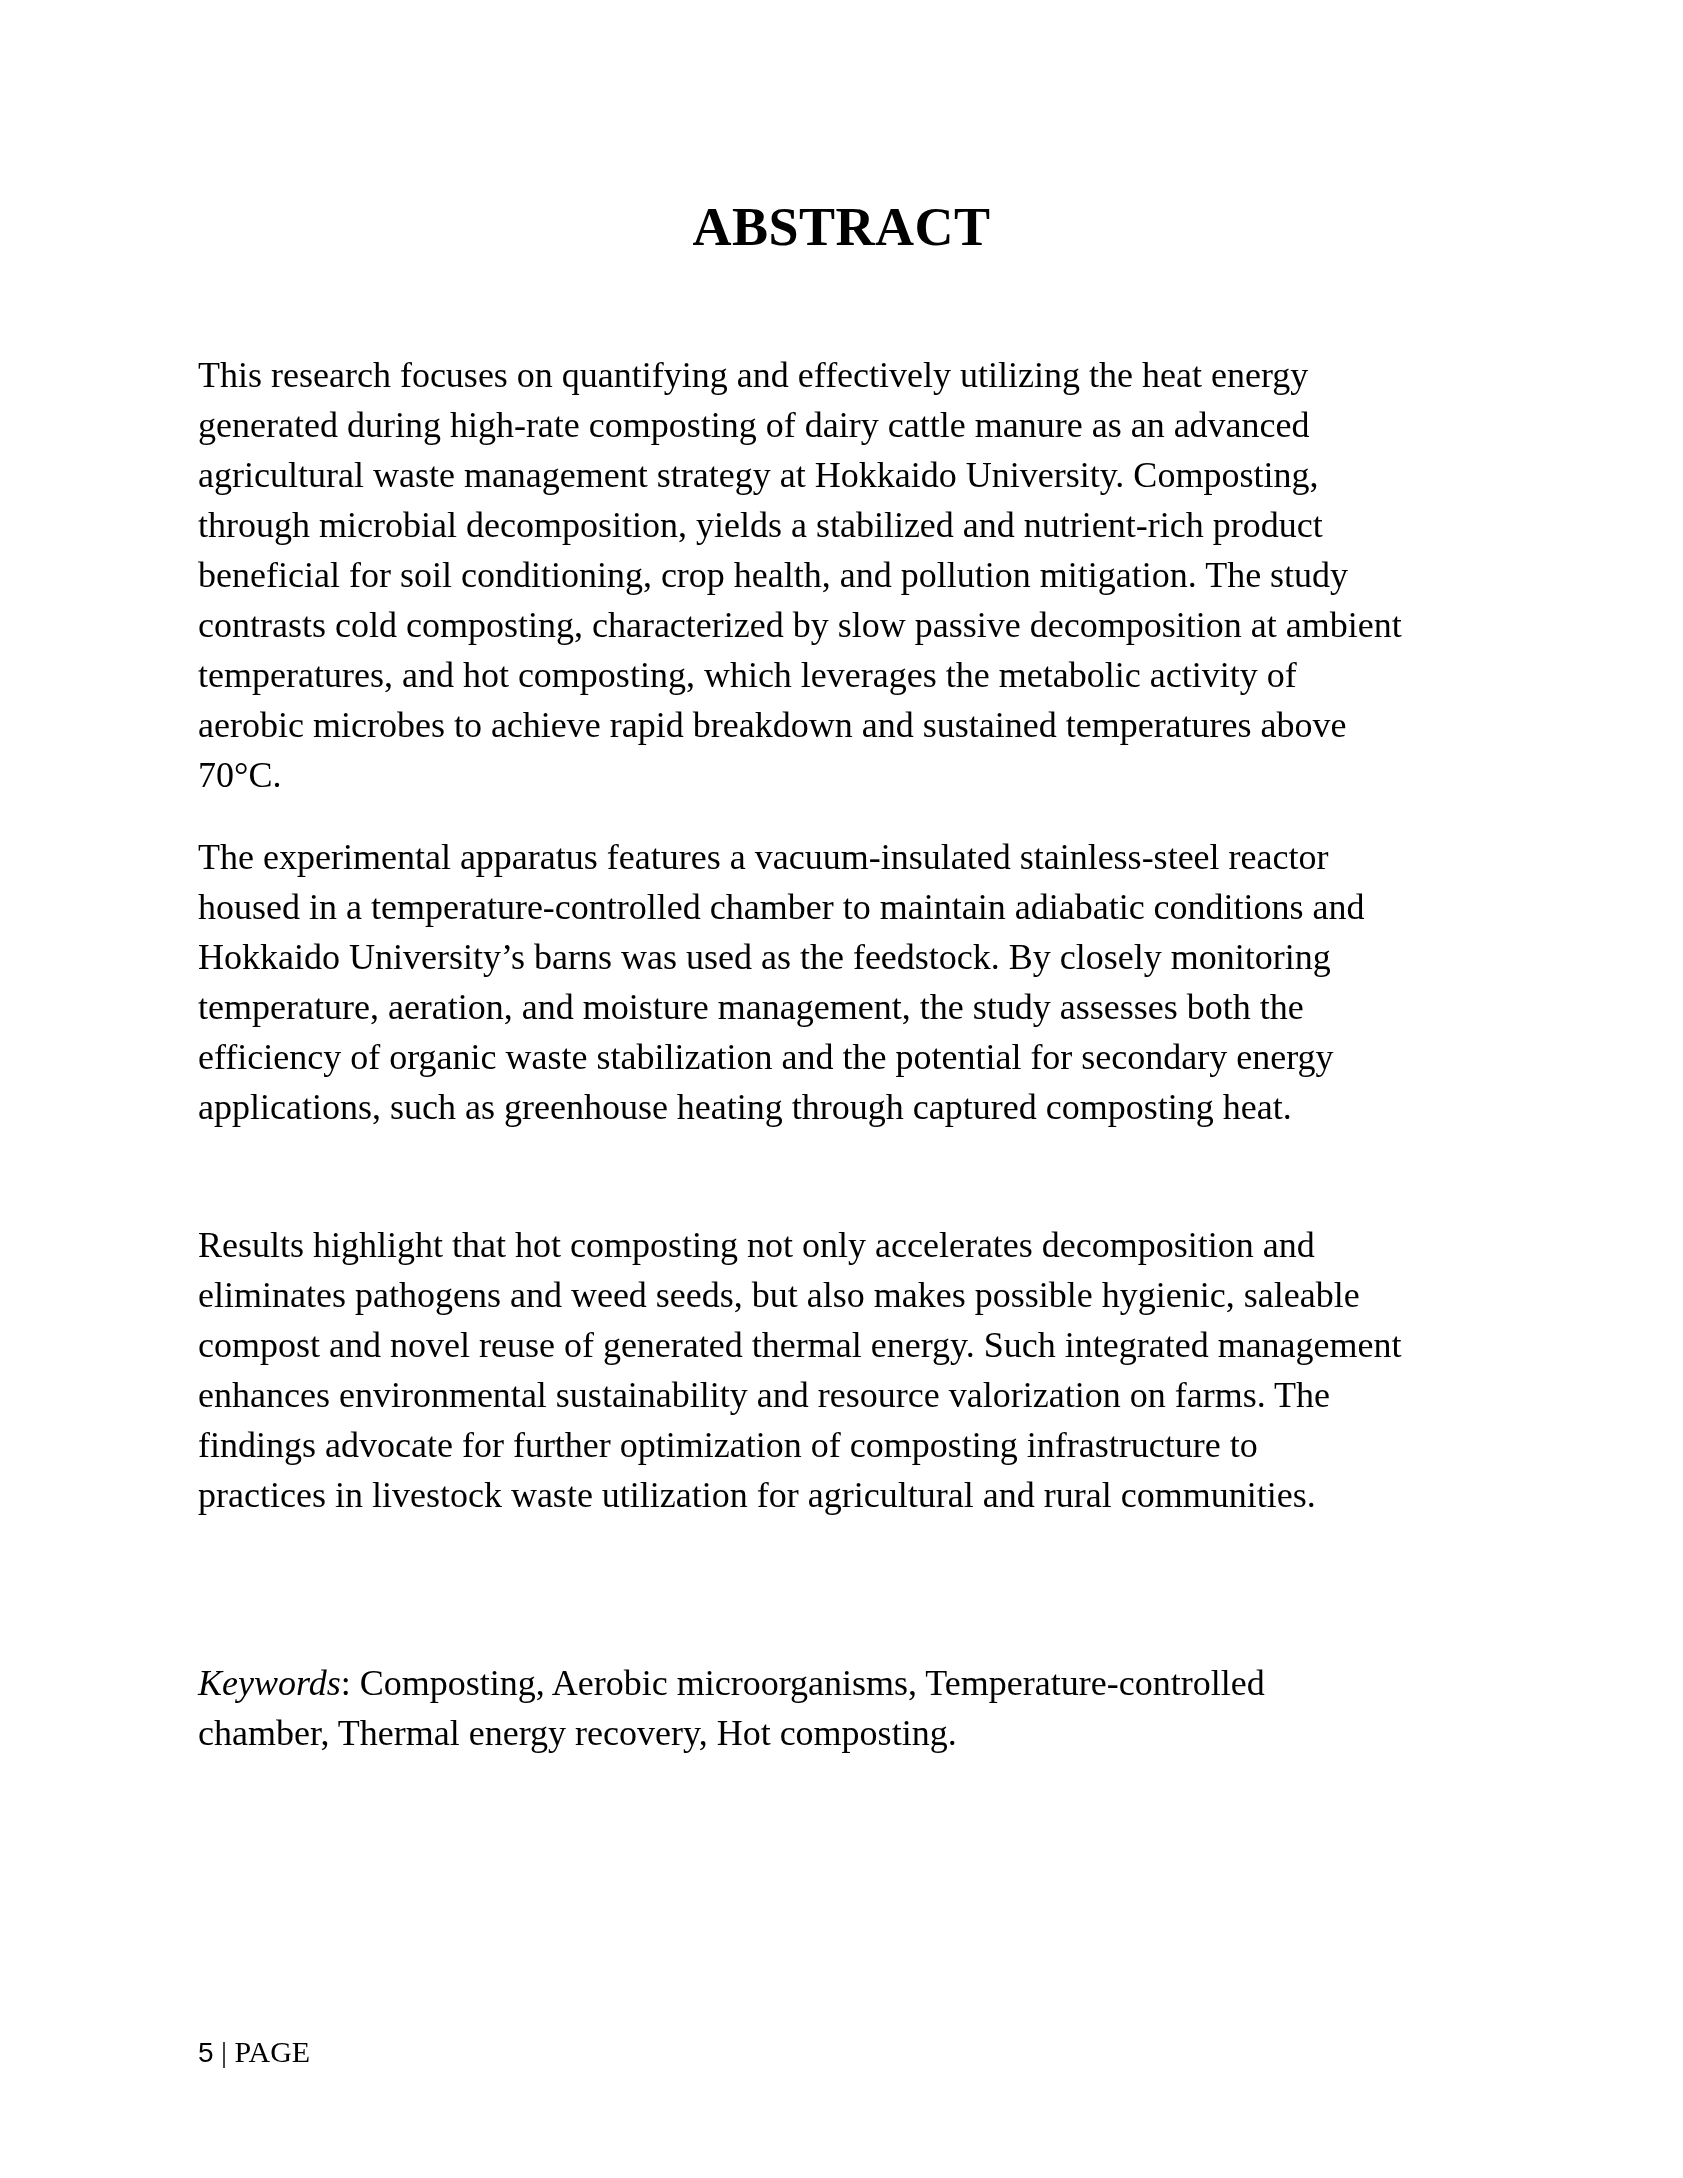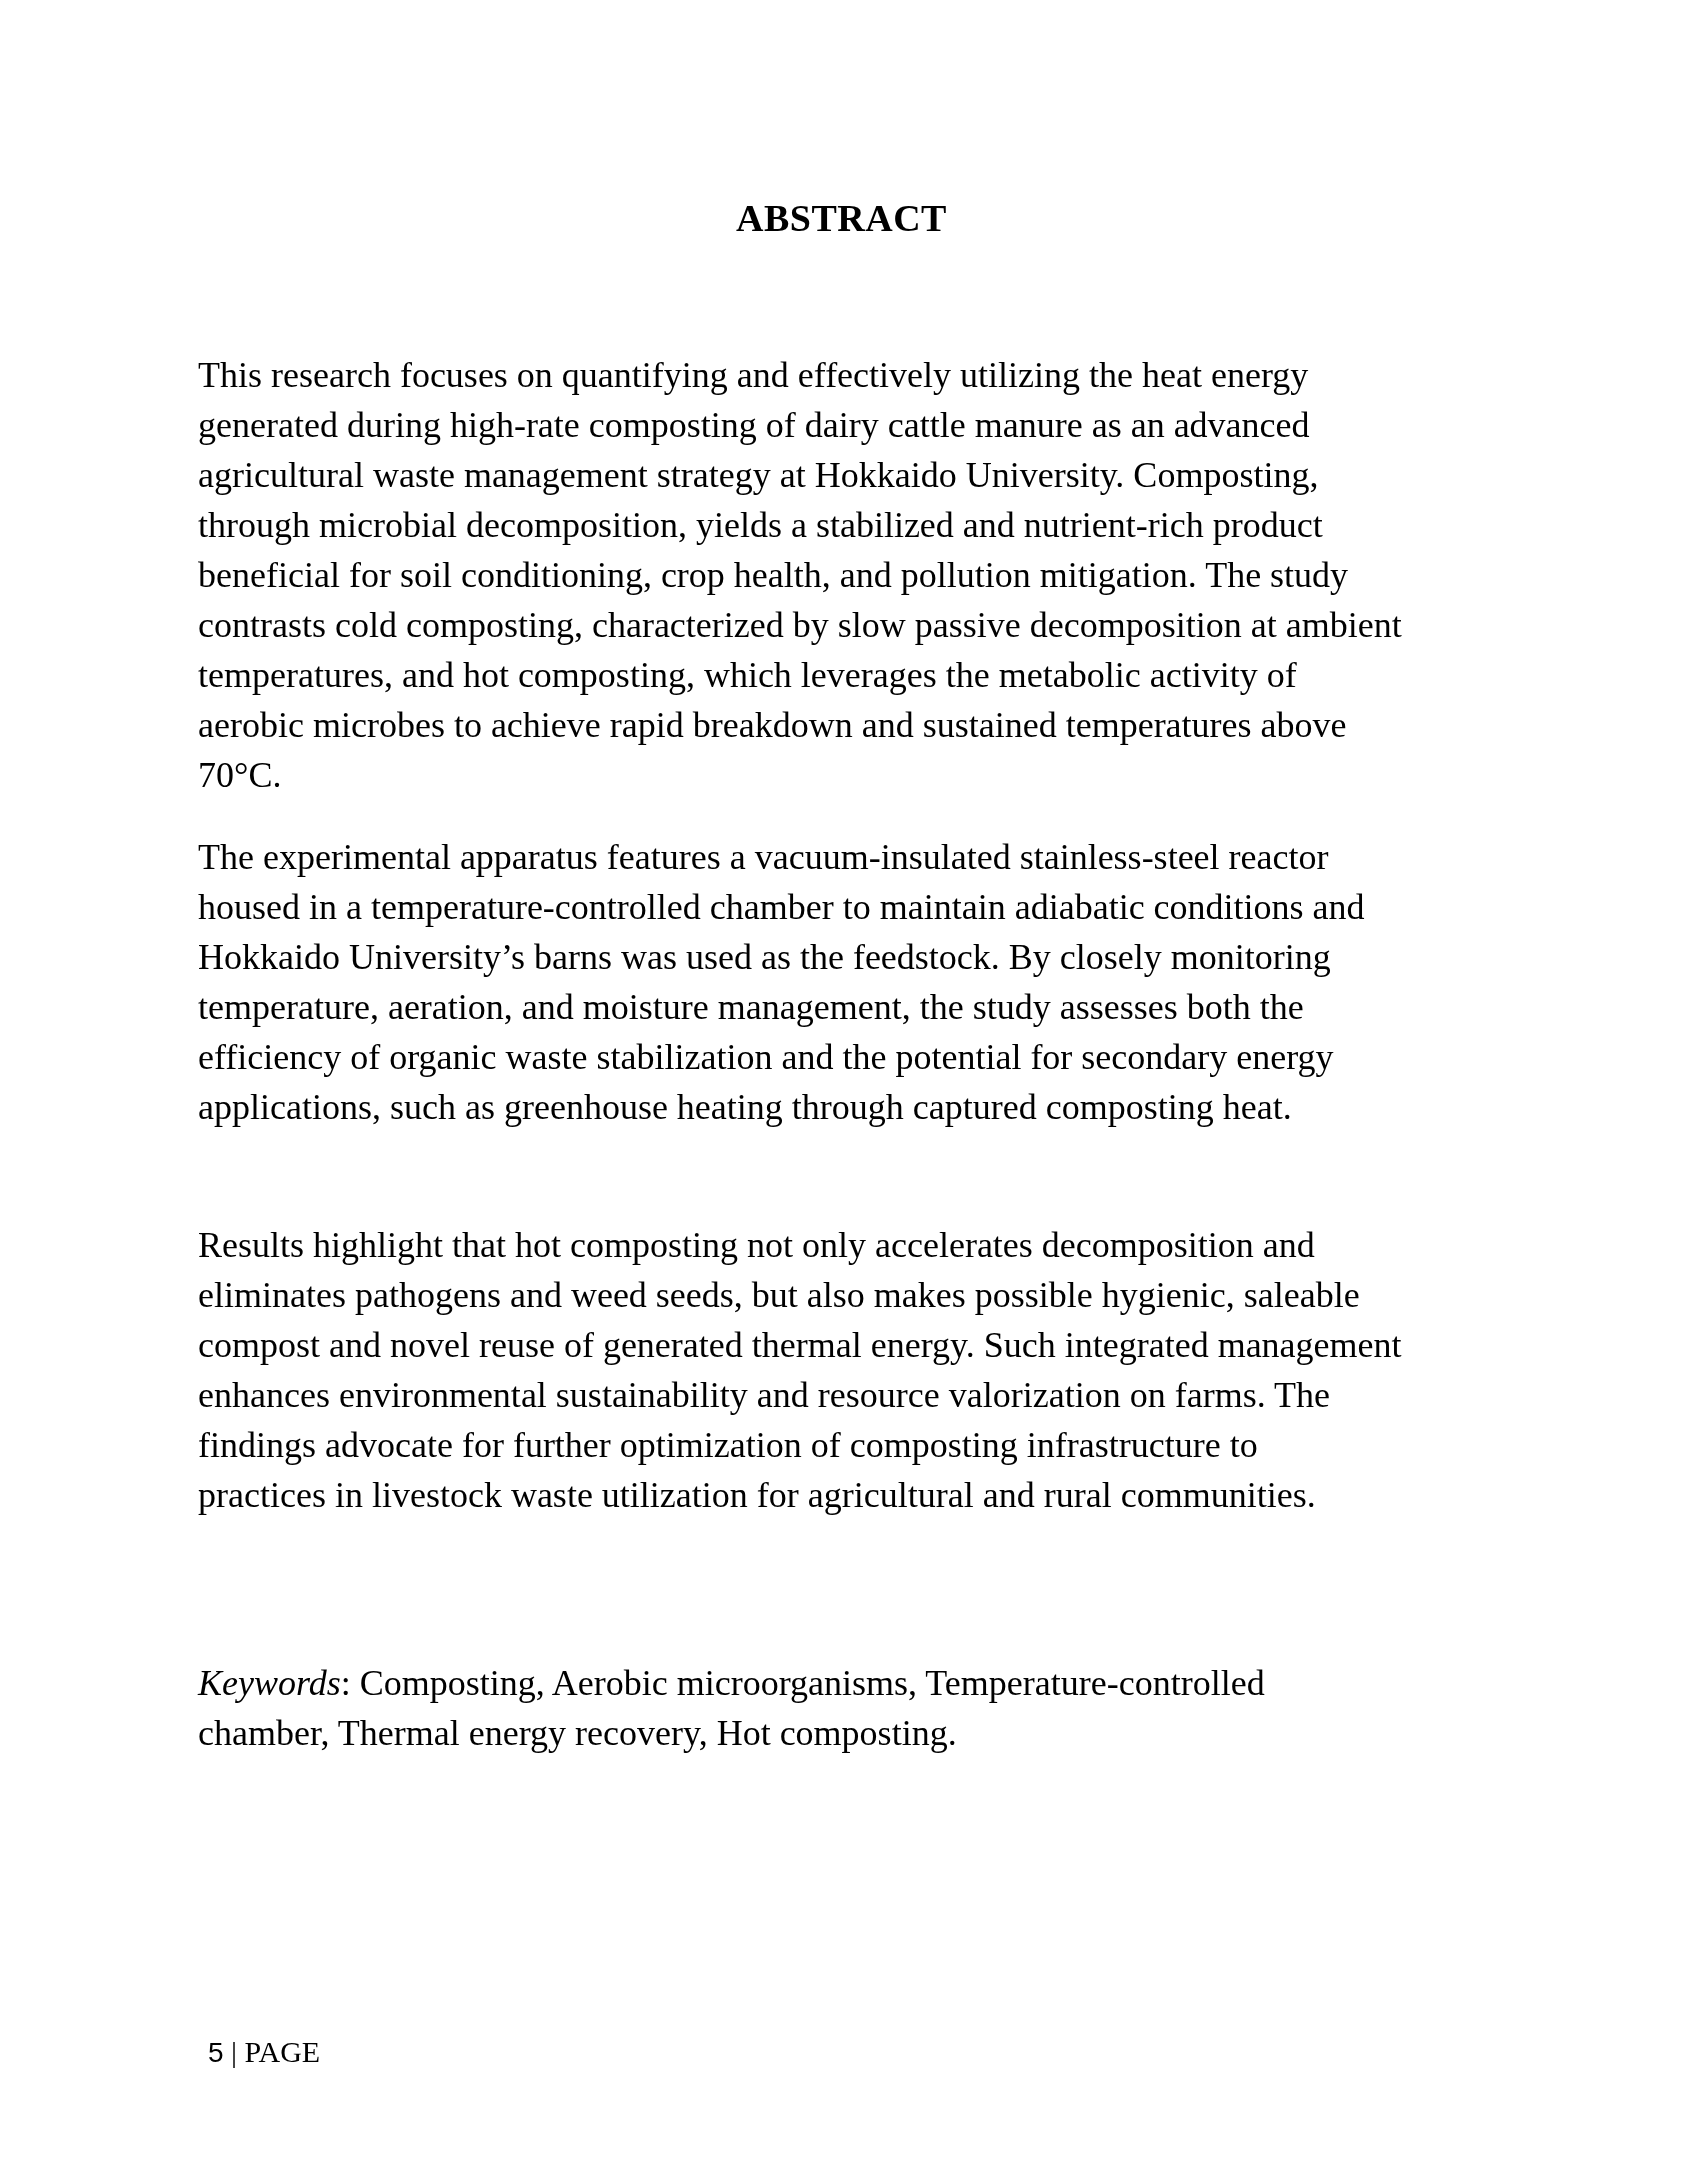--- a/index.html
+++ b/index.html
@@ -1,27 +1,27 @@
 <!DOCTYPE html>
 <html><head>
 <meta charset="utf-8">
 <style>
   html, body { margin:0; padding:0; background:#ffffff; }
   body { width:1683px; height:2178px; position:relative; overflow:hidden;
          font-family:"Liberation Serif", serif; color:#000; }
   .title { position:absolute; top:196px; left:0; width:1683px; text-align:center;
-           font-weight:bold; font-size:38px; letter-spacing:0.5px; margin:0; }
+           font-weight:bold; font-size:54px; letter-spacing:0.5px; margin:0; }
   .para { position:absolute; left:198px; width:1346px; font-size:36px; line-height:50px; margin:0; }
   .para .ln { display:block; white-space:nowrap; }
   #p1 { top:336px;margin-top:14px; }
   #p2 { top:832px; }
   #p3 { top:1220px; }
   #kw { top:1658px; }
   .kw-label { font-weight:normal; font-style:italic; }
-  .footer { position:absolute; left:208px; top:2035px; font-size:30px; }
+  .footer { position:absolute; left:198px; top:2035px; font-size:30px; }
   .footer .num { font-family:"Liberation Sans", sans-serif; font-size:28px; }
 </style>
 </head>
 <body>
 
 <h1 class="title">ABSTRACT</h1>
 
 <p class="para" id="p1">
   <span class="ln">This research focuses on quantifying and effectively utilizing the heat energy</span>
   <span class="ln">generated during high-rate composting of dairy cattle manure as an advanced</span>

